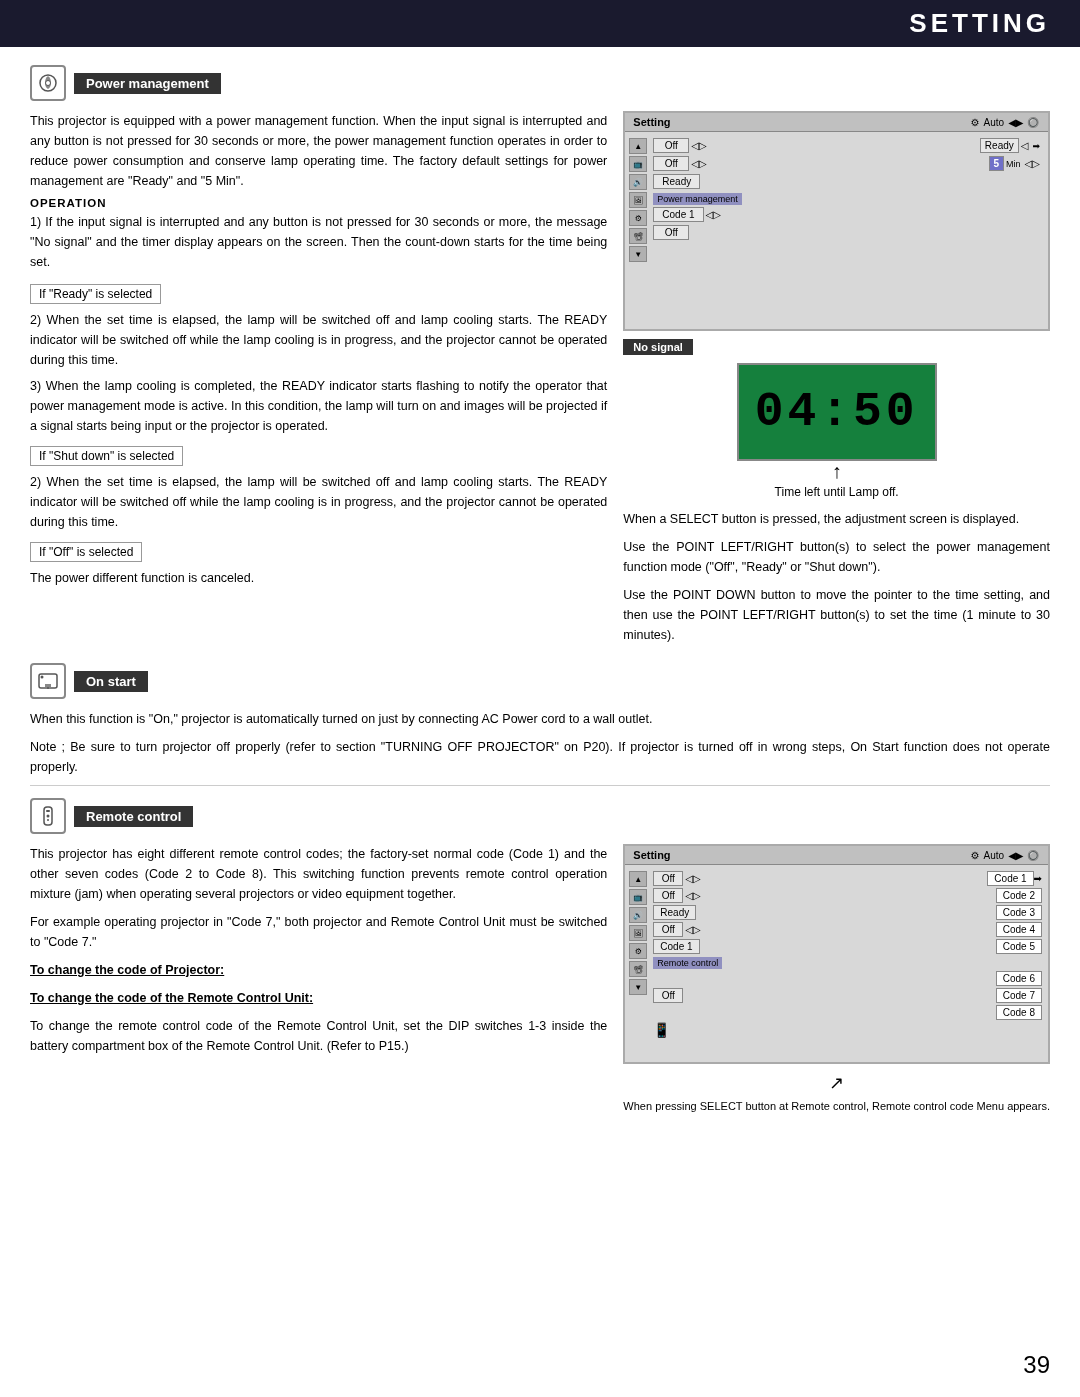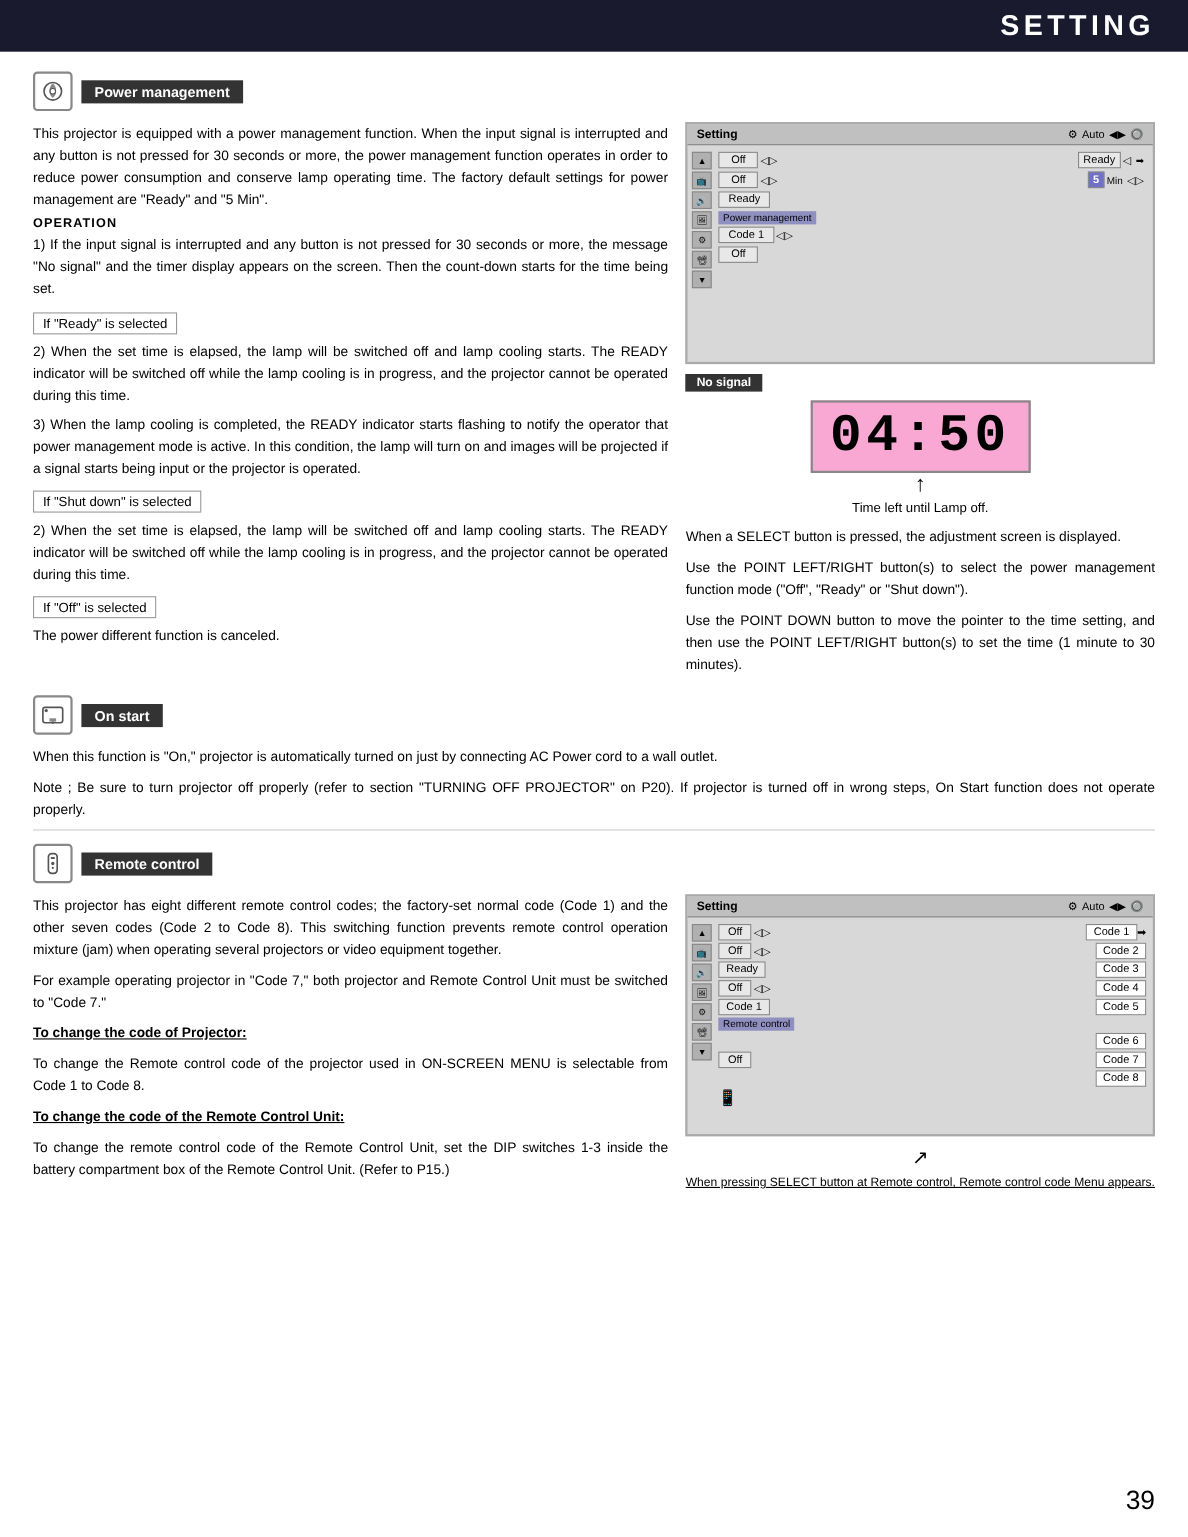--- a/index.html
+++ b/index.html
@@ -178,23 +178,23 @@
       background: #e8e8e8;
       border: 1px solid #888;
       padding: 1px 4px;
       font-size: 10px;
     }
     .countdown {
       font-size: 48px;
       font-weight: bold;
       color: #000;
       text-align: center;
-      background: #f9a8d4;
+      background: #15803d;
       border: 2px solid #888;
-      padding: 4px 16px;
+      padding: 20px 16px;
       display: inline-block;
       font-family: 'Courier New', monospace;
       letter-spacing: 4px;
     }
     .countdown-container {
       text-align: center;
       margin: 6px 0 4px 0;
     }
     .arrow-up {
       text-align: center;
@@ -294,21 +294,20 @@
     .arrow-callout {
       font-size: 18px;
       text-align: center;
       margin-top: 4px;
     }
     .caption-text {
       font-size: 11px;
       text-align: left;
       margin-top: 4px;
       line-height: 1.5;
-      text-decoration: underline;
     }
   </style>
 </head>
 <body>
 
 <div class="page-header">
   <span>SETTING</span>
 </div>
 
 <div class="page-content">
@@ -448,21 +447,20 @@
       <div class="section-label">Remote control</div>
     </div>
 
     <div class="two-col">
       <div class="col-left">
         <p class="body-text-block">This projector has eight different remote control codes; the factory-set normal code (Code 1) and the other seven codes (Code 2 to Code 8). This switching function prevents remote control operation mixture (jam) when operating several projectors or video equipment together.</p>
         <p class="body-text-block">For example operating projector in "Code 7," both projector and Remote Control Unit must be switched to "Code 7."</p>
         <p class="body-text-block">
           <span class="ul-bold">To change the code of Projector:</span>
         </p>
-        <p class="body-text-block">To change the Remote control code of the projector used in ON-SCREEN MENU is selectable from Code 1 to Code 8.</p>
         <p class="body-text-block">
           <span class="ul-bold">To change the code of the Remote Control Unit:</span>
         </p>
         <p class="body-text-block">To change the remote control code of the Remote Control Unit, set the DIP switches 1-3 inside the battery compartment box of the Remote Control Unit. (Refer to P15.)</p>
       </div>
 
       <div class="col-right">
 
         <div class="projector-ui">
           <div class="proj-titlebar">

